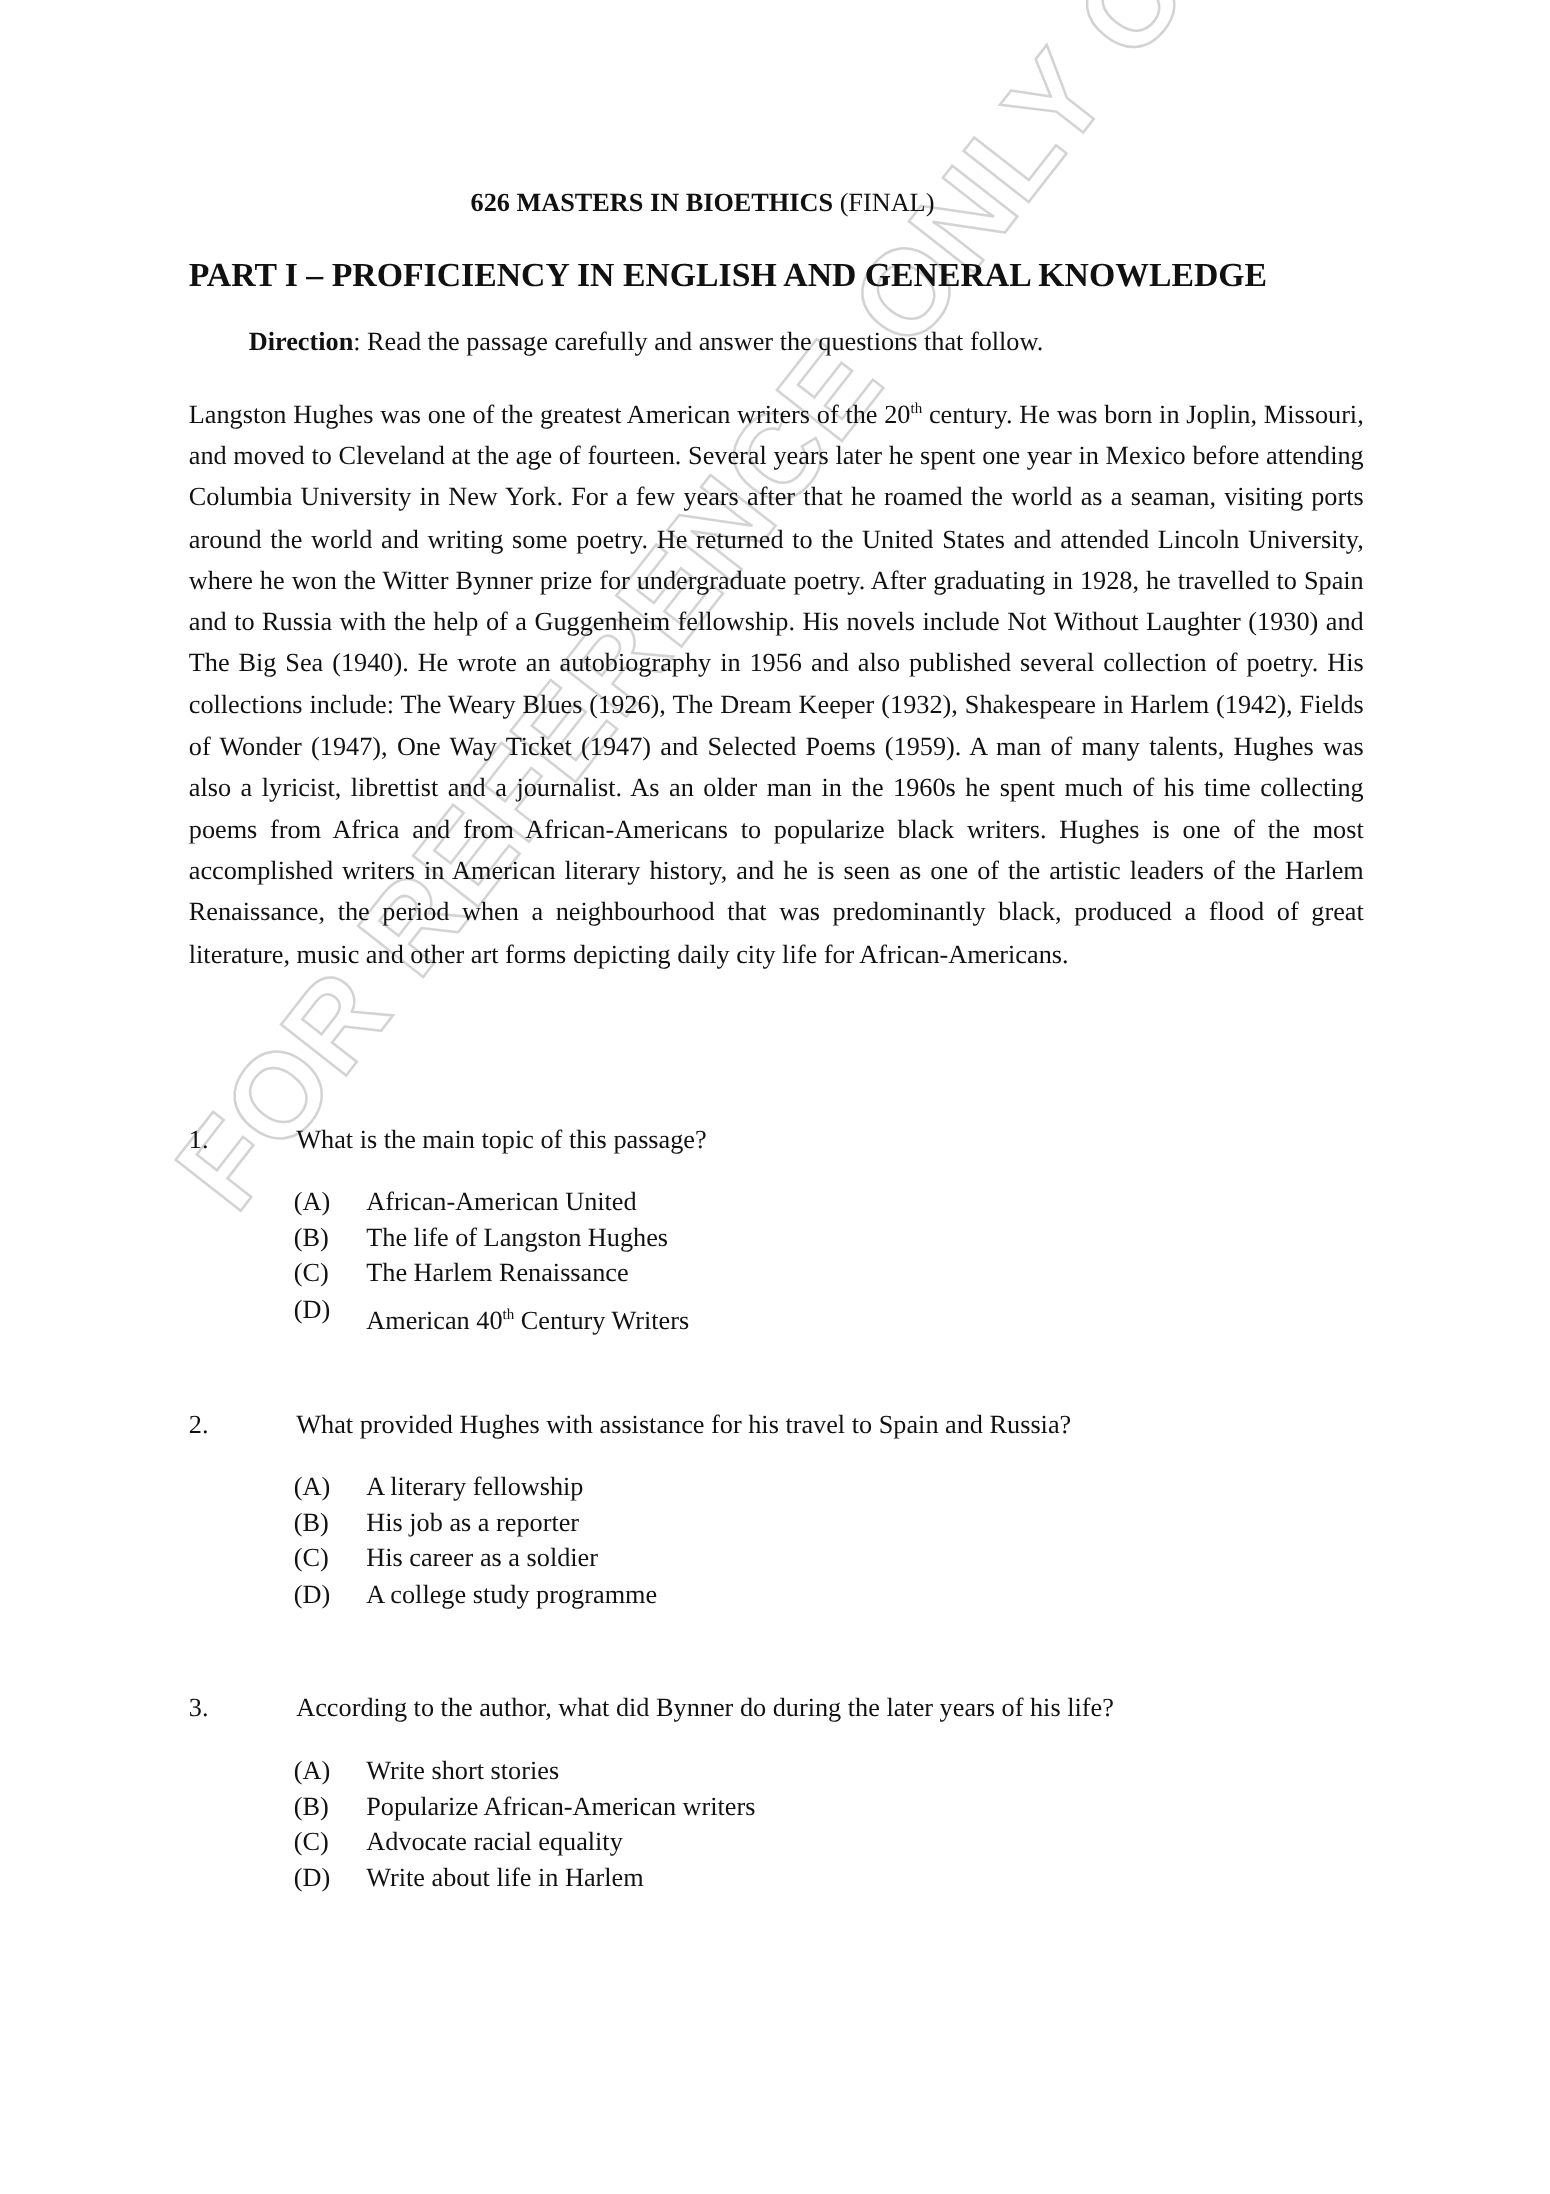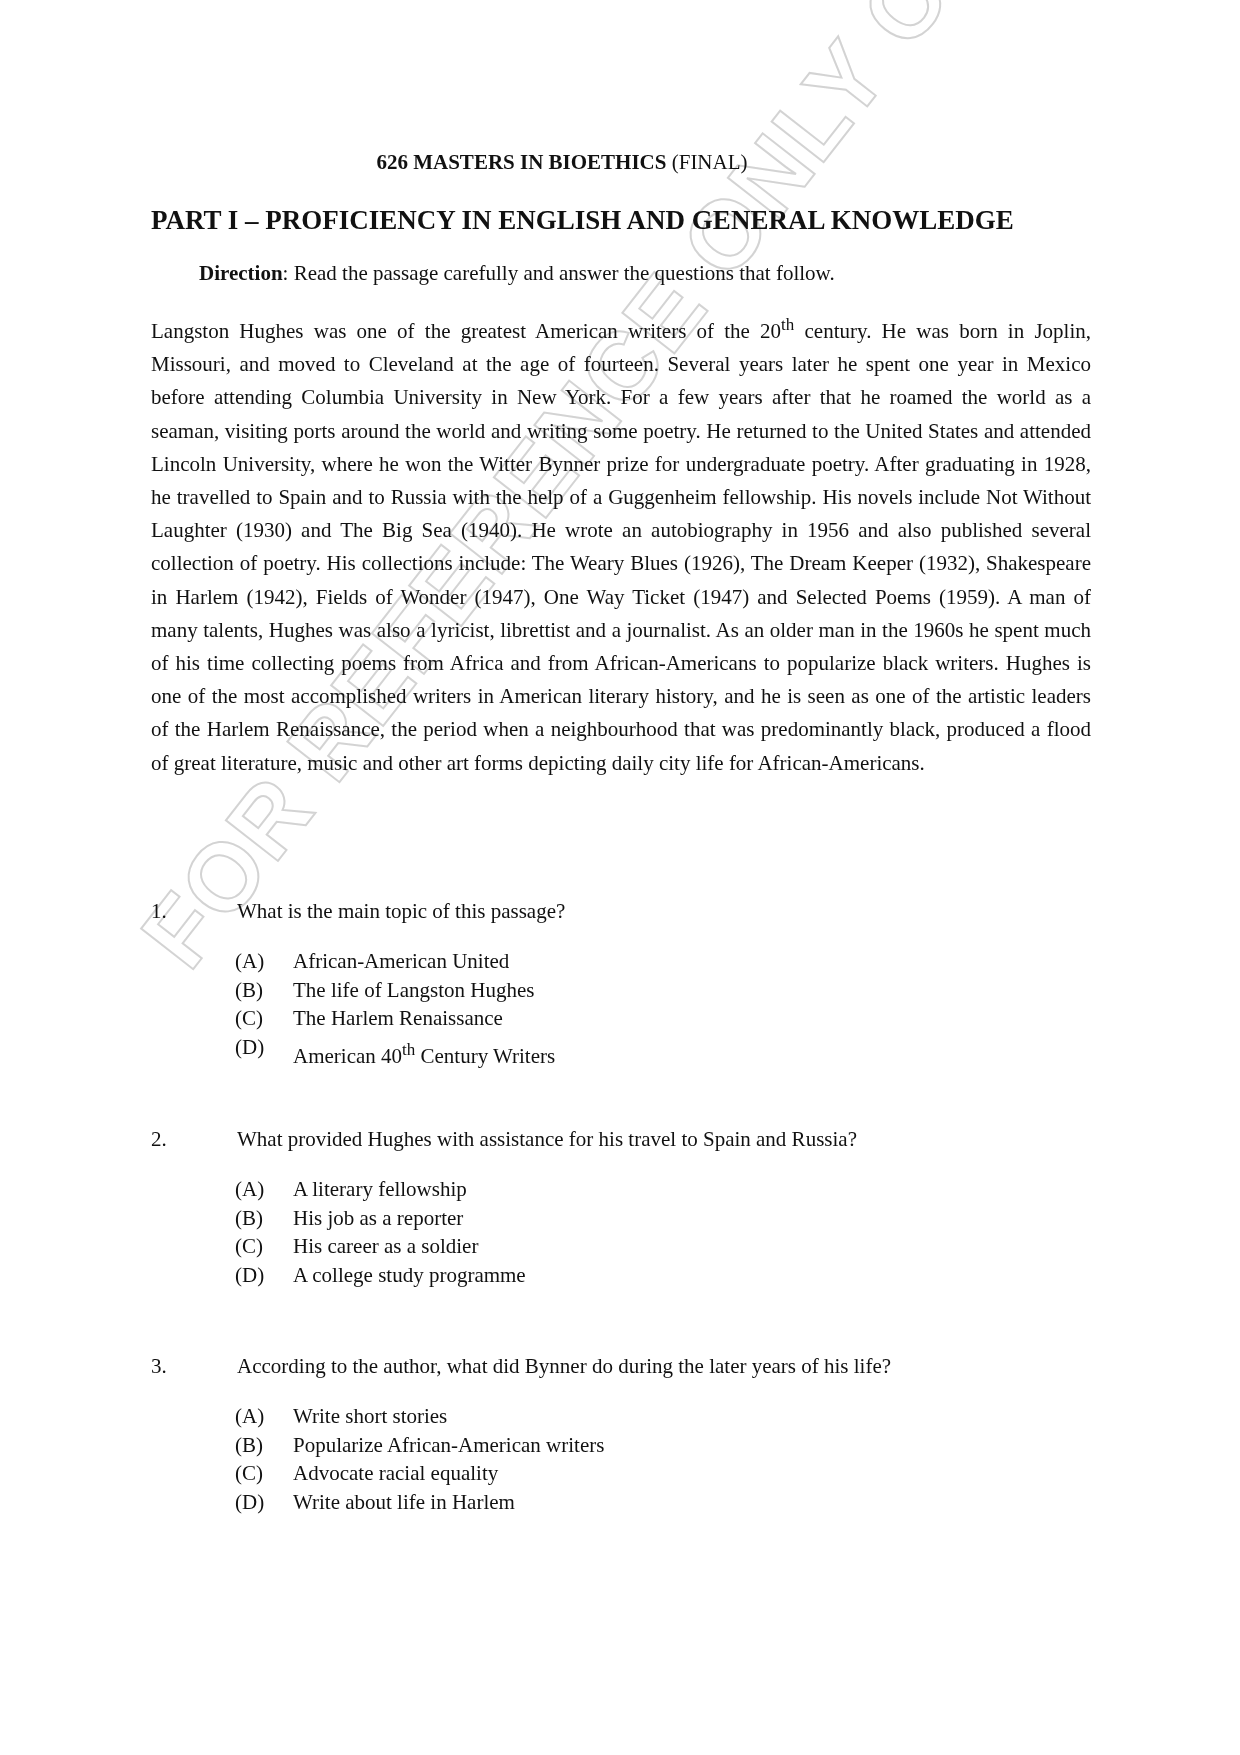--- a/index.html
+++ b/index.html
@@ -20,21 +20,21 @@
     }
     .direction {
       position: absolute; top: 261px; left: 151px;
       font-size: 21px;
     }
     .direction b { font-weight: bold; margin-left: 48px; }
     .passage {
       position: absolute; top: 315px; left: 151px; width: 940px;
       font-size: 21px; line-height: 33.2px; text-align: justify;
     }
-    .passage sup, .opt sup { font-size: 17px; line-height: 0; }
+    .passage sup, .opt sup { font-size: 12px; line-height: 0; }
     .question { position: absolute; left: 151px; font-size: 21px; }
     .question .num { position: absolute; left: 0; top: 0; }
     .question .qtext { position: absolute; left: 86px; top: 0; white-space: nowrap; }
     .options { position: absolute; left: 235px; font-size: 21px; }
     .opt { height: 28.5px; white-space: nowrap; position: relative; }
     .opt .letter { position: absolute; left: 0; top: 0; }
     .opt .otext { position: absolute; left: 58px; top: 0; }
     .opt.tall { height: 38px; }
     .opt.tall .letter { top: 0; }
     .opt.tall .otext { top: 9px; }

